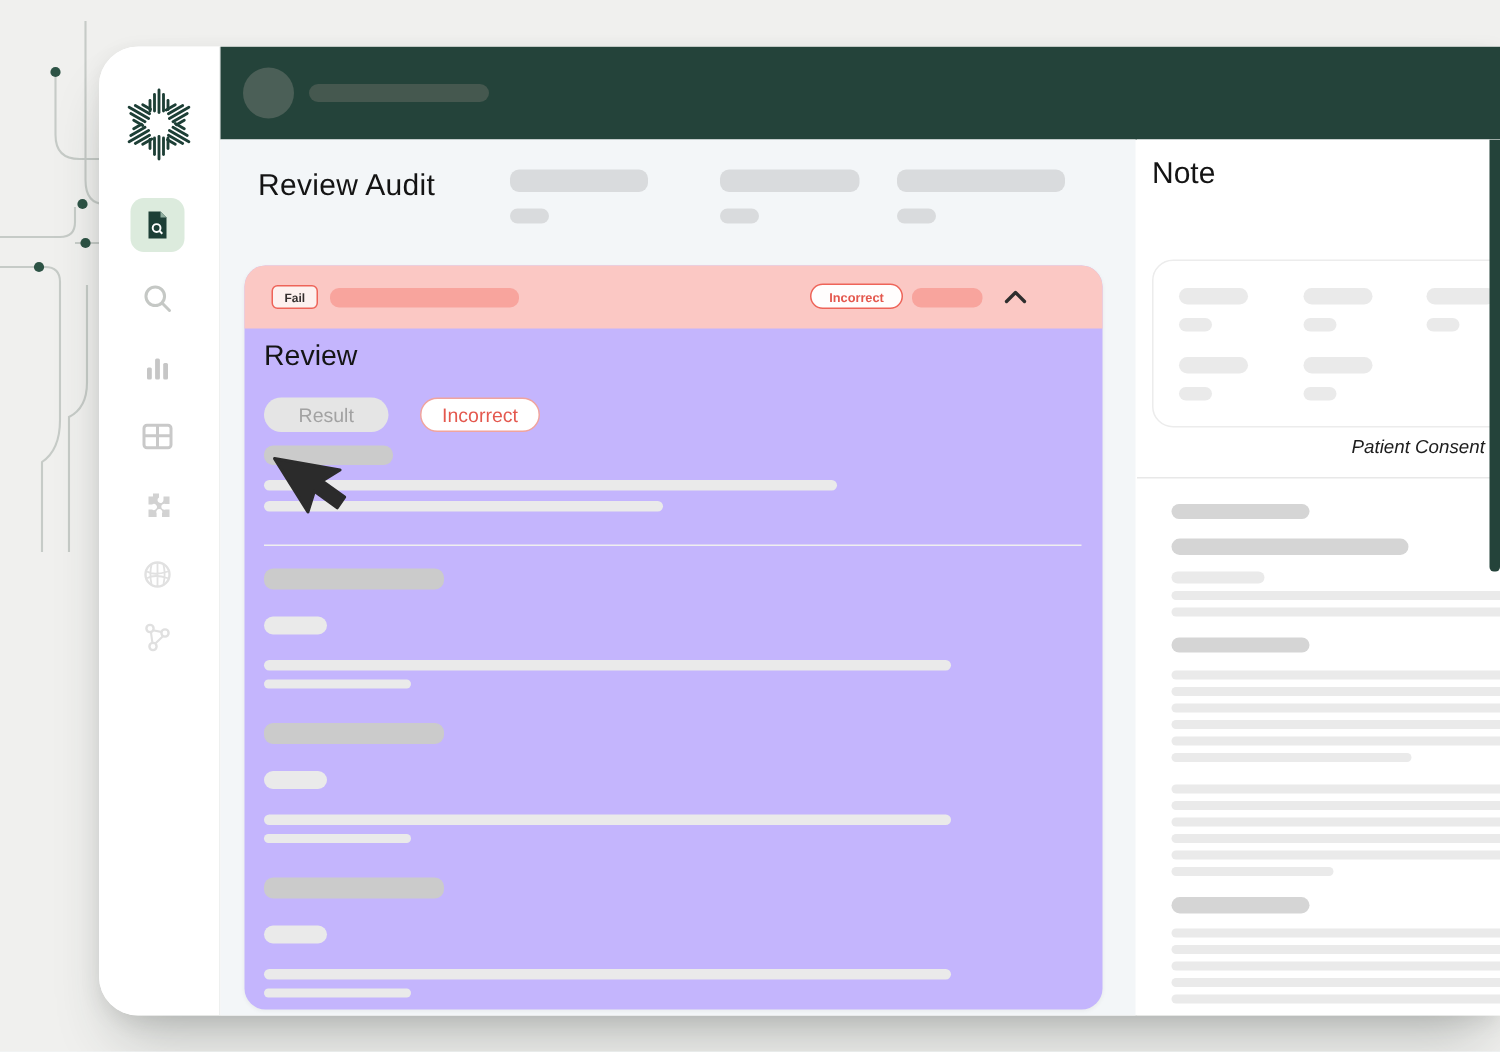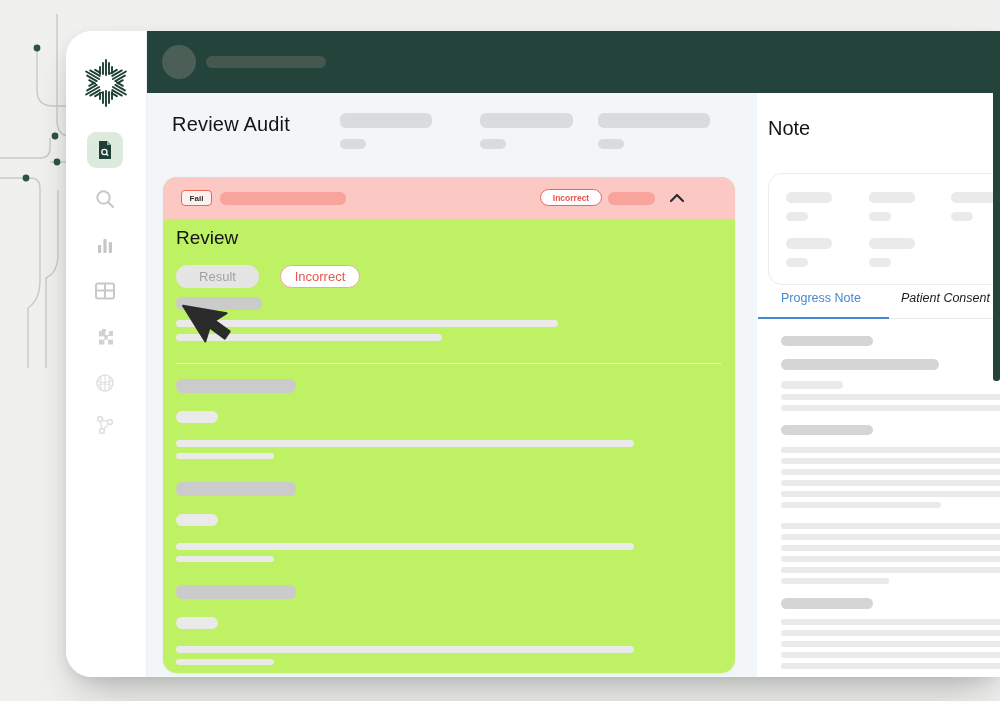--- a/index.html
+++ b/index.html
@@ -39,35 +39,35 @@
   .page-title { left:25px; top:20px; font-size:20px; font-weight:500; letter-spacing:.2px; color:#141414; }
 
   .sk { position:absolute; border-radius:6px; background:#e9e9e9; }
   .sk.hd { background:#d9dbdd; }
   .sk.dk { background:#cbcbcb; }
   .sk.md { background:#d5d5d5; }
   .sk.lt { background:#eaeaea; }
   .sk.pk { background:#f8a49d; }
 
   
-  .audit-card { left:16px; top:84px; width:572px; height:496px; background:#bef264; border-radius:14px; box-shadow:0 1px 3px rgba(0,0,0,.05); }
+  .audit-card { left:16px; top:84px; width:572px; height:496px; background:#c4b5fd; border-radius:14px; box-shadow:0 1px 3px rgba(0,0,0,.05); }
   .banner { left:0; top:0; width:572px; height:42px; background:#fbc8c4; border-radius:14px 14px 0 0; cursor:pointer; }
   .fail-badge { left:18px; top:13px; width:31px; height:16px; background:#fdf1ef; border:1px solid #ee6459; border-radius:4px;
                 font-size:8px; font-weight:700; color:#35302f; display:flex; align-items:center; justify-content:center; }
   .banner-pill { left:377px; top:12px; width:62px; height:17px; background:#fffdfd; border:1px solid #ee6459; border-radius:9px;
                  font-size:8.5px; font-weight:600; color:#e4584e; display:flex; align-items:center; justify-content:center; }
   .result-title { left:13px; top:50px; font-size:19px; font-weight:500; color:#141414; }
   .pill { position:absolute; top:88px; height:23px; border-radius:12px; font-size:13px; display:flex; align-items:center; justify-content:center; cursor:pointer; }
   .pill-correct { left:13px; width:83px; background:#e5e5e5; color:#a2a2a2; }
   .pill-incorrect { left:117px; width:80px; background:#ffffff; border:1.4px solid #f0a49e; color:#e4584e; }
   .divider { left:13px; top:186px; width:545px; height:1px; background:#efefef; }
 
   
   .note-panel { left:692px; top:62px; width:242px; height:584px; background:#ffffff; overflow:hidden; }
-  .note-title { left:10px; top:24px; font-size:20px; font-weight:500; color:#141414; }
+  .note-title { left:10px; top:12px; font-size:20px; font-weight:500; color:#141414; }
   .summary-card { left:10px; top:80px; width:300px; height:112px; border:1px solid #ececec; border-radius:14px; background:#fff; }
   .tabs { left:0; top:198px; width:242px; height:28px; border-bottom:1px solid #e8e8e8; }
   .tab { position:absolute; top:0; height:28px; font-size:12.5px; cursor:pointer; white-space:nowrap; }
   .tab.active { left:0; width:131px; color:#4688d2; border-bottom:2px solid #4688d2; padding-left:23px; }
   .tab.idle { left:143px; color:#1d1d1d;font-style:italic; }
   .scroll-thumb { right:0; top:0; width:7px; height:288px; background:#24433a; border-radius:0 0 3px 3px; cursor:grab; }
 
   svg { display:block; }
 </style>
 </head>
@@ -227,21 +227,20 @@
       <div class="sk lt" style="left:100px; top:38px; width:22px; height:9px"></div>
       <div class="sk lt" style="left:182px; top:18px; width:46px; height:11px"></div>
       <div class="sk lt" style="left:182px; top:38px; width:22px; height:9px"></div>
       <div class="sk lt" style="left:17px;  top:64px; width:46px; height:11px"></div>
       <div class="sk lt" style="left:17px;  top:84px; width:22px; height:9px"></div>
       <div class="sk lt" style="left:100px; top:64px; width:46px; height:11px"></div>
       <div class="sk lt" style="left:100px; top:84px; width:22px; height:9px"></div>
     </div>
 
     <div class="abs tabs">
-      <div class="tab active">Progress Note</div>
       <div class="tab idle">Patient Consent</div>
     </div>
 
     <div class="sk md" style="left:23px; top:243px; width:92px;  height:10px"></div>
     <div class="sk md" style="left:23px; top:266px; width:158px; height:11px"></div>
     <div class="sk lt" style="left:23px; top:288px; width:62px;  height:8px"></div>
     <div class="sk lt" style="left:23px; top:301px; width:230px; height:6px"></div>
     <div class="sk lt" style="left:23px; top:312px; width:230px; height:6px"></div>
 
     <div class="sk md" style="left:23px; top:332px; width:92px;  height:10px"></div>

